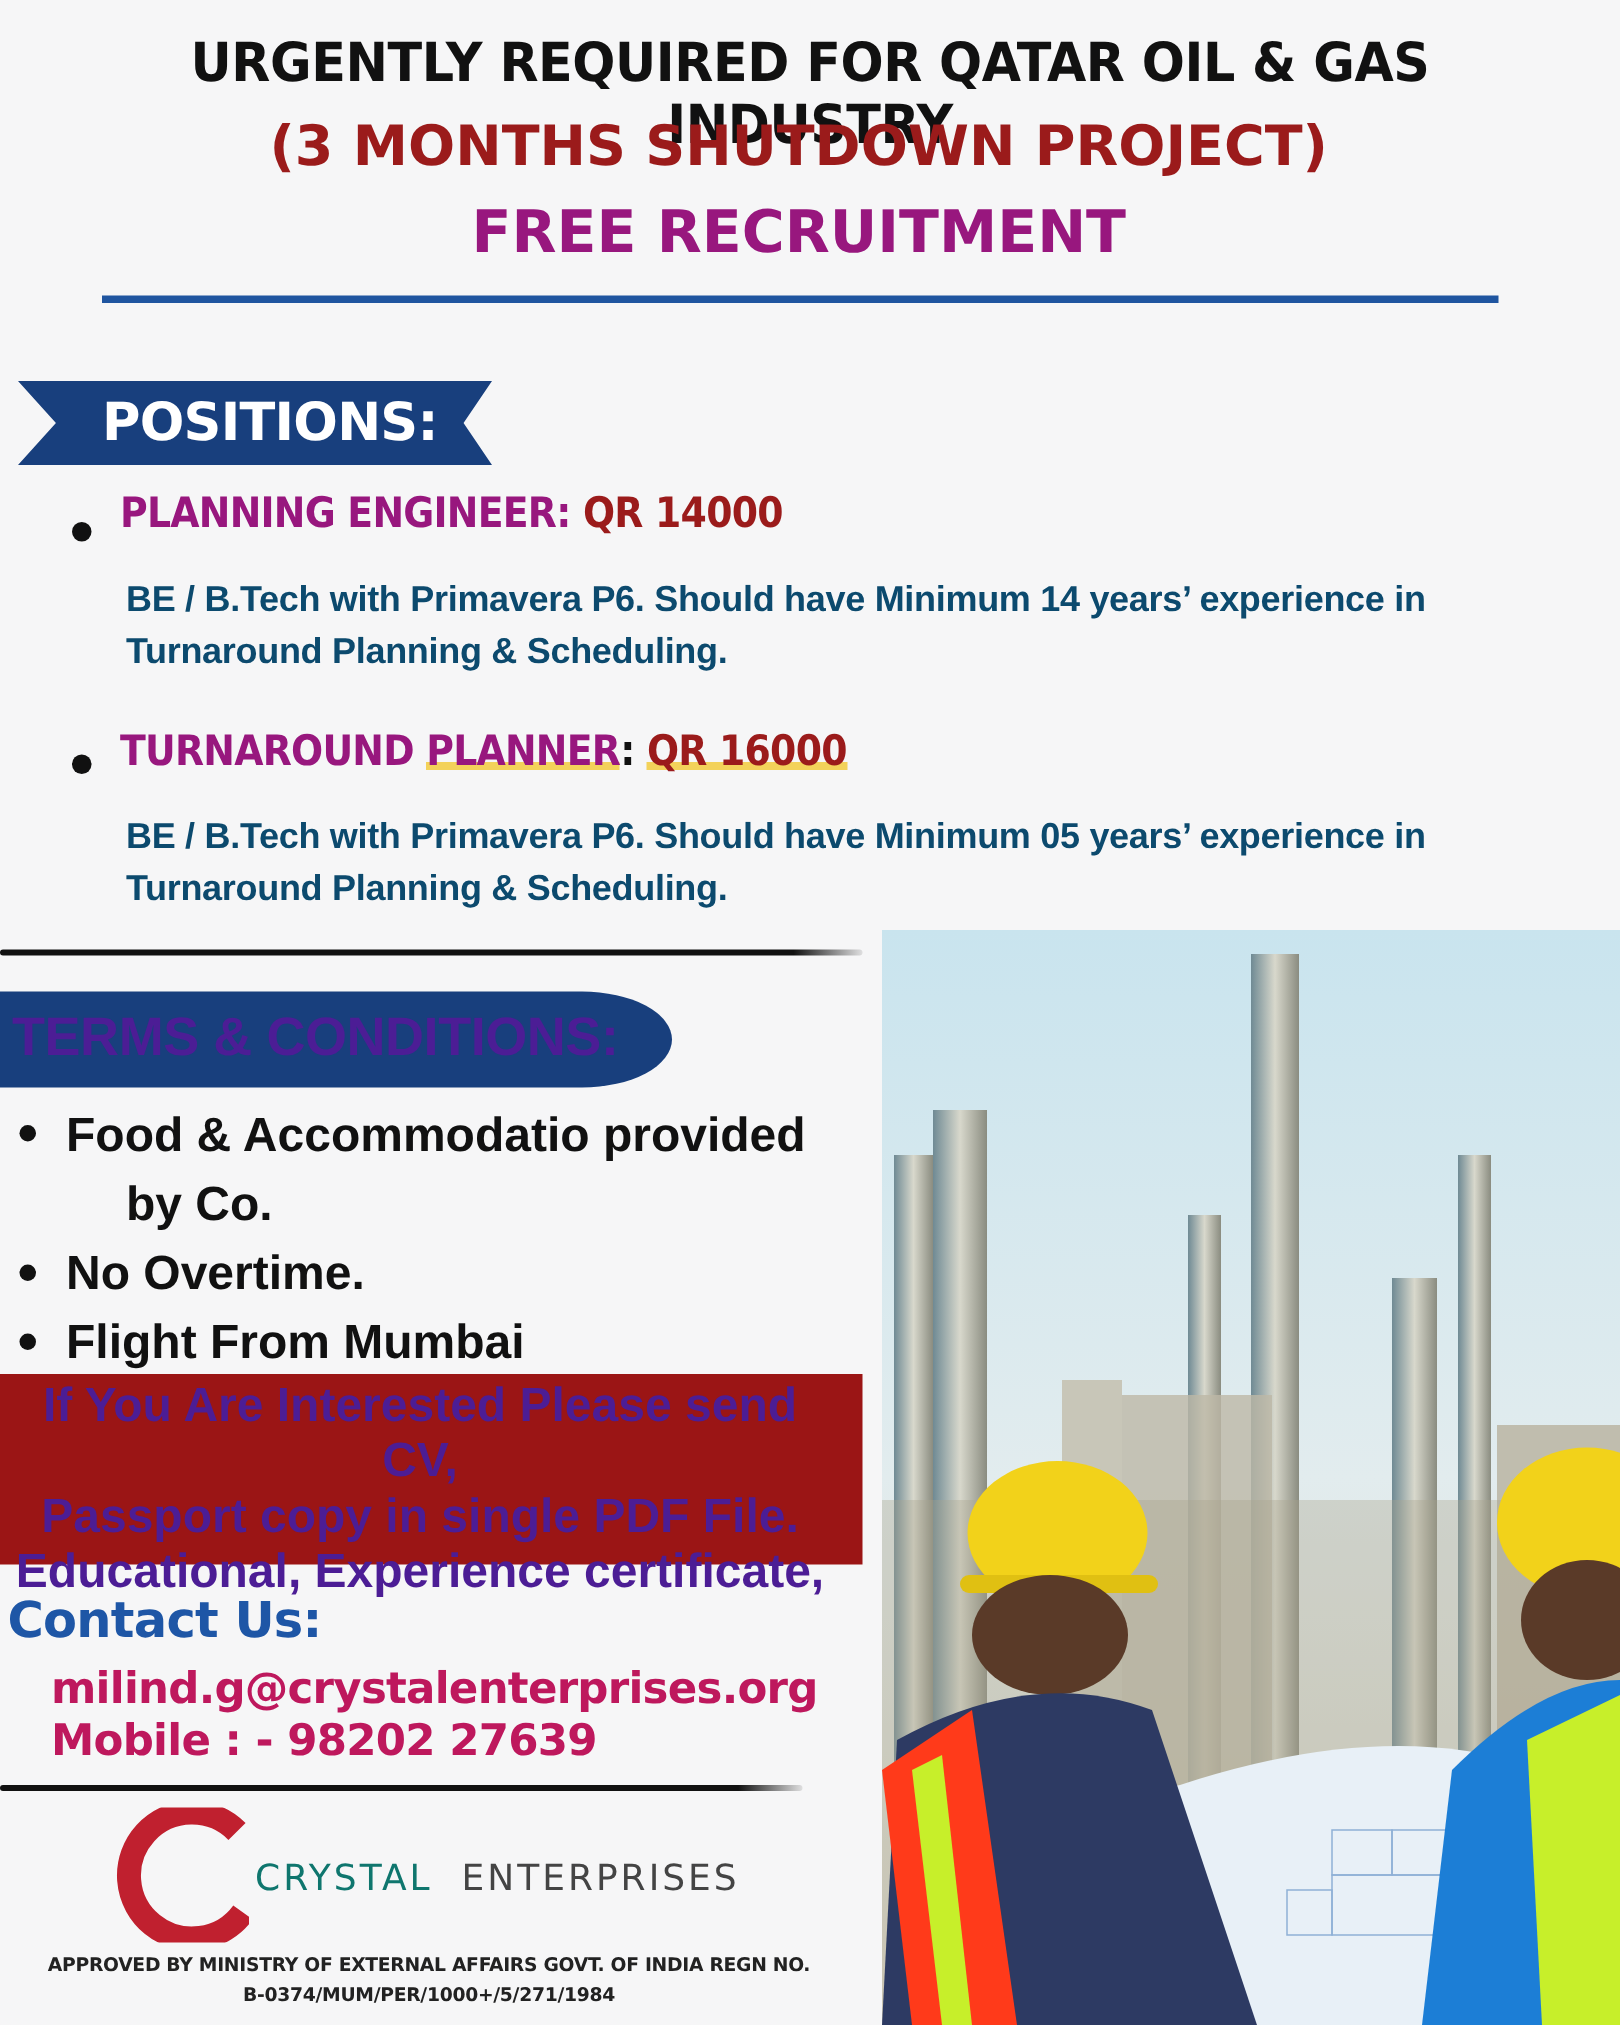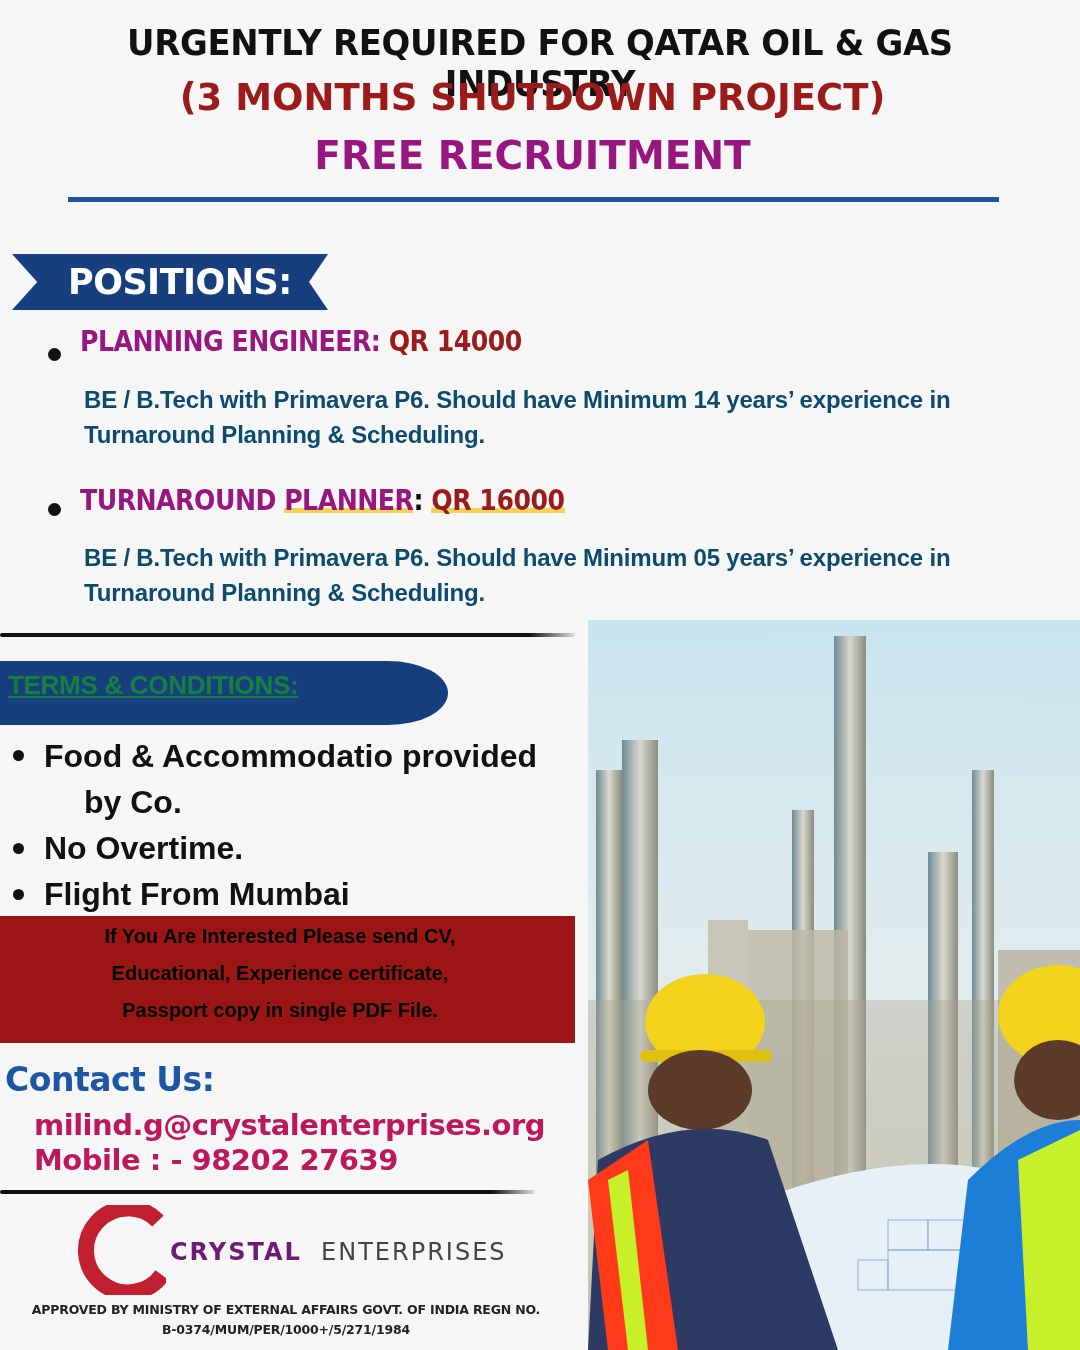--- a/index.html
+++ b/index.html
@@ -32,31 +32,31 @@
   .hl { background: linear-gradient(transparent 72%, #f3d25a 72%, #f3d25a 88%, transparent 88%); }
 
   .hr-dark { height: 4px; background: linear-gradient(to right, #111 0%, #111 92%, rgba(17,17,17,0.1) 100%); border-radius: 2px; }
 
   
   .photo { left: 588px; top: 620px; width: 492px; height: 730px; overflow: hidden;
     background: linear-gradient(180deg, #cfe6ef 0%, #d8e9ee 30%, #e3e7e2 55%, #cfc8b6 72%, #b7ad95 100%); }
 
   
   .terms-pill { left: -40px; top: 661px; width: 488px; height: 64px; background: #183f7d; border-radius: 0 60px 60px 0 / 0 32px 32px 0; }
-  .terms-text { left: 8px; top: 670px; font-size: 26px; font-weight: 700; color: #15803d; font-family: "Liberation Sans", sans-serif; letter-spacing: -0.3px; text-decoration: underline; }
+  .terms-text { left: 8px; top: 670px; font-size: 36px; font-weight: 700; color: #4c1d95; font-family: "Liberation Sans", sans-serif; letter-spacing: -0.3px; }
   .term-item { font-size: 32px; font-weight: 700; color: #111; font-family: "Liberation Sans", sans-serif; line-height: 46px; text-align: right; }
 
   .cta-box { left: 0; top: 916px; width: 575px; height: 127px; background: #9b1515; }
-  .cta-text { left: 0; top: 918px; width: 560px; text-align: center; font-size: 20px; font-weight: 700; color: #000000; line-height: 37px; font-family: "Liberation Sans", sans-serif; }
+  .cta-text { left: 0; top: 918px; width: 560px; text-align: center; font-size: 32px; font-weight: 700; color: #4c1d95; line-height: 37px; font-family: "Liberation Sans", sans-serif; }
 
   .contact-title { left: 5px; top: 1060px; font-size: 33px; font-weight: 700; color: #1e56a6; font-family: "DejaVu Sans", sans-serif; letter-spacing: -0.5px; }
   .contact-line { left: 34px; font-size: 29px; font-weight: 700; color: #be185d; font-family: "DejaVu Sans", sans-serif; letter-spacing: -0.5px; }
 
   .logo-text { left: 170px; top: 1238px; font-size: 24px; color: #444; letter-spacing: 2px; font-family: "DejaVu Sans", sans-serif; }
-  .logo-text b { font-weight: 700; color: #701a75; }
+  .logo-text b { font-weight: 400; color: #0f766e; }
   .approved { left: 0; width: 572px; text-align: center; font-size: 12.5px; font-weight: 700; color: #222; font-family: "DejaVu Sans", sans-serif; letter-spacing: -0.2px; }
 </style>
 </head>
 <body>
 
 <div class="abs h1">URGENTLY REQUIRED FOR QATAR OIL &amp; GAS INDUSTRY</div>
 <div class="abs h2">(3 MONTHS SHUTDOWN PROJECT)</div>
 <div class="abs h3">FREE RECRUITMENT</div>
 <div class="abs hr-blue"></div>
 
@@ -139,22 +139,22 @@
 <div class="abs term-item" style="left:44px;top:733px;">Food &amp; Accommodatio provided</div>
 <div class="abs term-item" style="left:44px;top:779px;margin-left:40px;">by Co.</div>
 <div class="abs bullet-dot" style="left:13px;top:843px;width:11px;height:11px;"></div>
 <div class="abs term-item" style="left:44px;top:825px;">No Overtime.</div>
 <div class="abs bullet-dot" style="left:13px;top:889px;width:11px;height:11px;"></div>
 <div class="abs term-item" style="left:44px;top:871px;">Flight From Mumbai</div>
 
 <div class="abs cta-box"></div>
 <div class="abs cta-text">
   <div>If You Are Interested Please send CV,</div>
+  <div>Passport copy in single PDF File.</div>
   <div>Educational, Experience certificate,</div>
-  <div>Passport copy in single PDF File.</div>
 </div>
 
 <div class="abs contact-title">Contact Us:</div>
 <div class="abs contact-line" style="top:1108px;">milind.g@crystalenterprises.org</div>
 <div class="abs contact-line" style="top:1143px;">Mobile : - 98202 27639</div>
 
 <div class="abs hr-dark" style="left:0;top:1190px;width:535px;"></div>
 
 <div class="abs" style="left:76px;top:1205px;width:90px;height:90px;">
   <svg width="90" height="90" viewBox="0 0 90 90">

